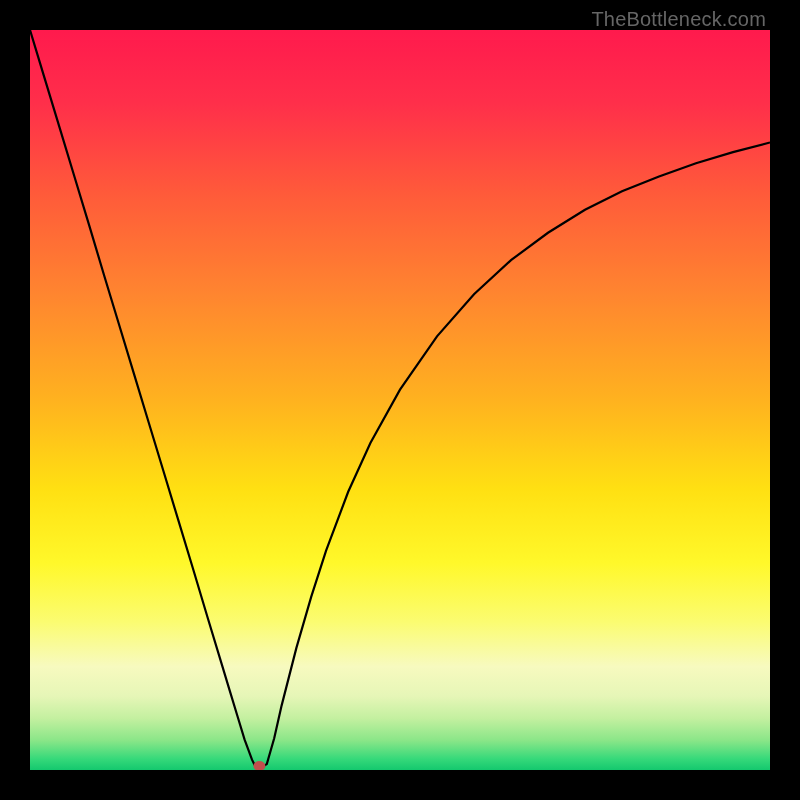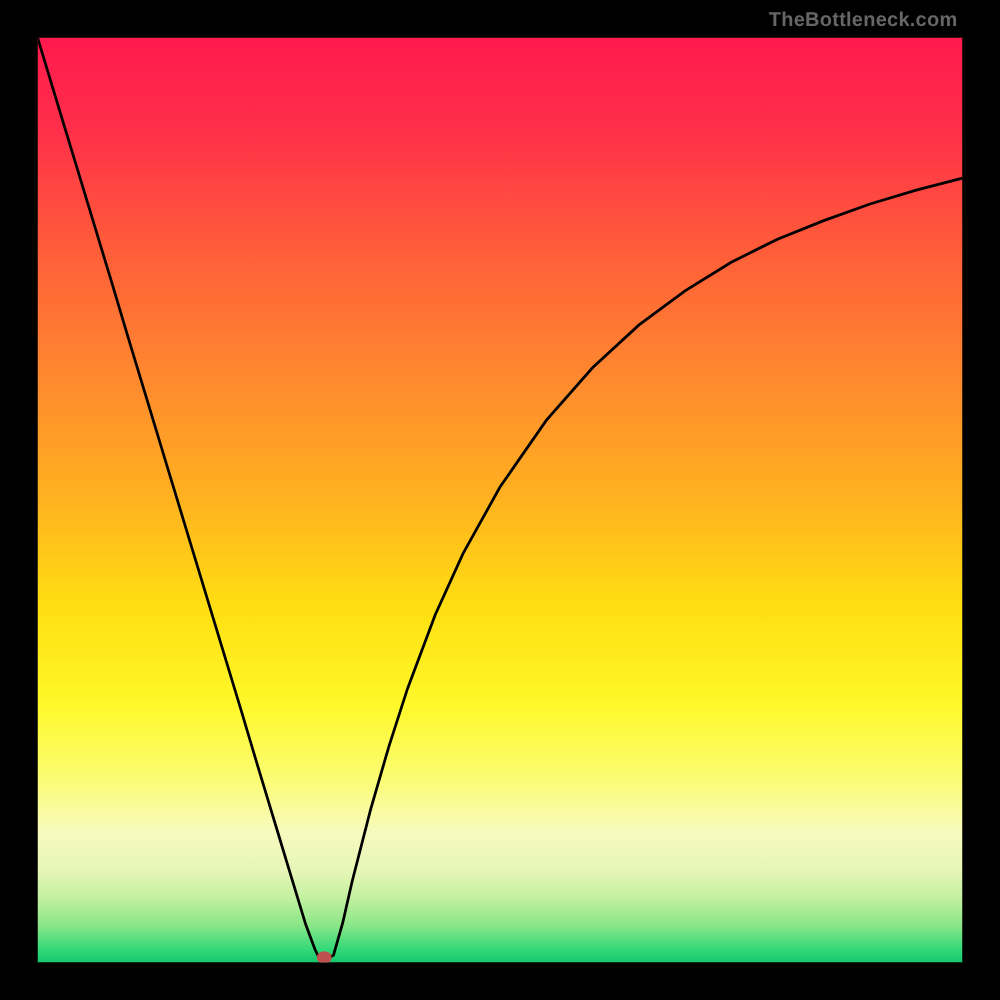--- a/index.html
+++ b/index.html
@@ -20,22 +20,22 @@
   .plot-area svg {
     display: block;
     width: 100%;
     height: 100%;
   }
   .watermark {
     position: absolute;
     top: 8px;
     right: 34px;
     color: #666;
-    font-size: 16px;
-    font-weight: 700;
+    font-size: 20px;
+    font-weight: 400;
     letter-spacing: 0.2px;
   }
 </style>
 </head>
 <body>
 
 <div class="plot-area">
   <svg viewBox="0 0 740 740" preserveAspectRatio="none">
     <defs>
       <linearGradient id="bg-grad" x1="0" y1="0" x2="0" y2="1">

